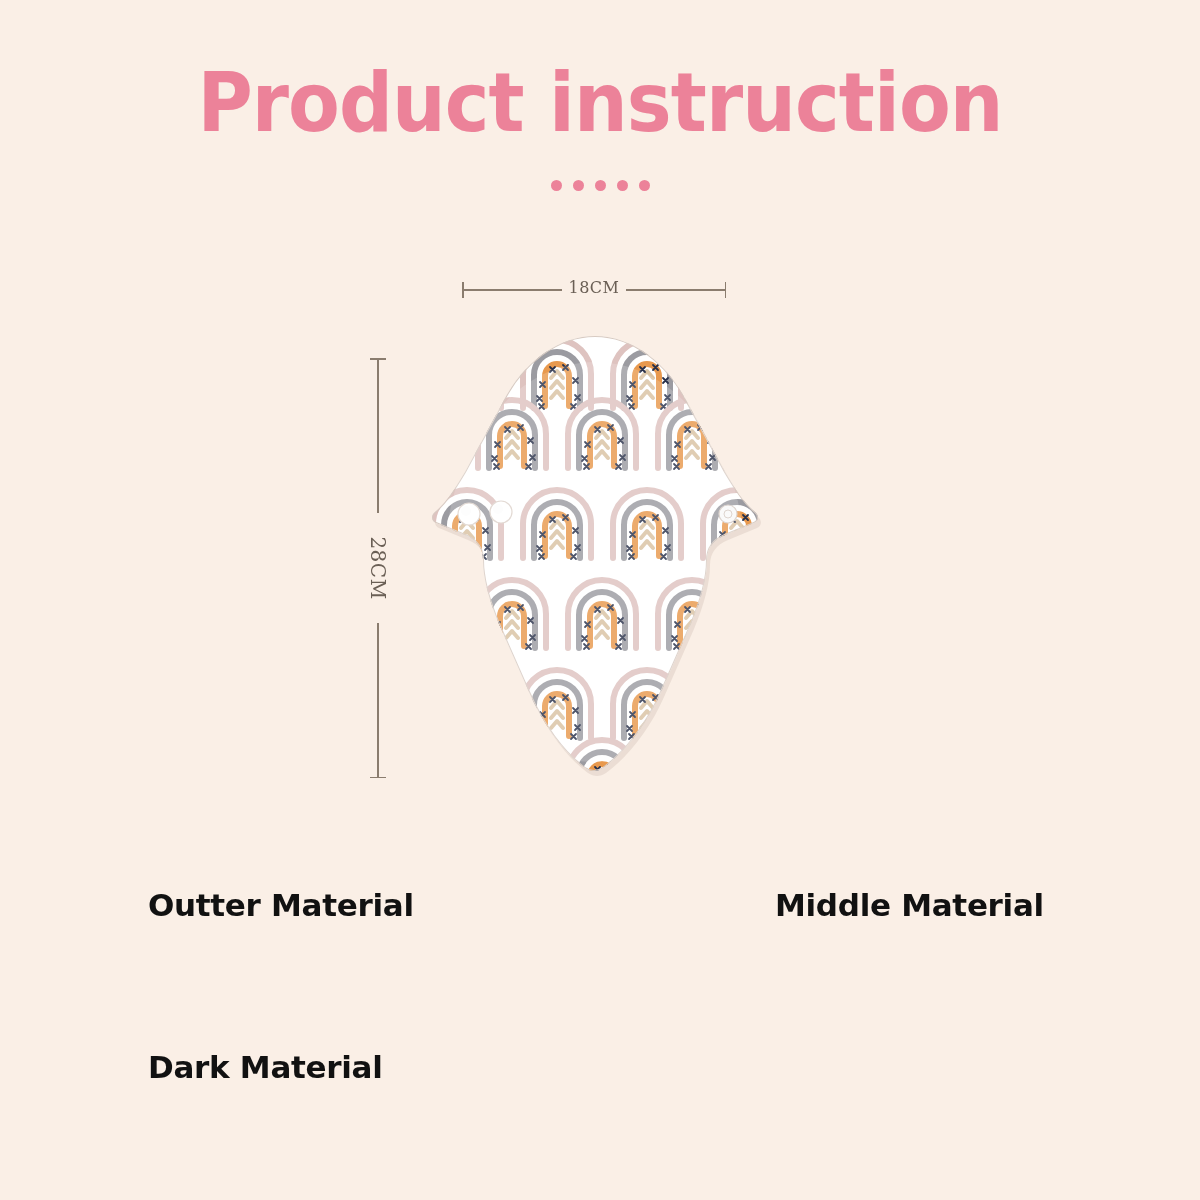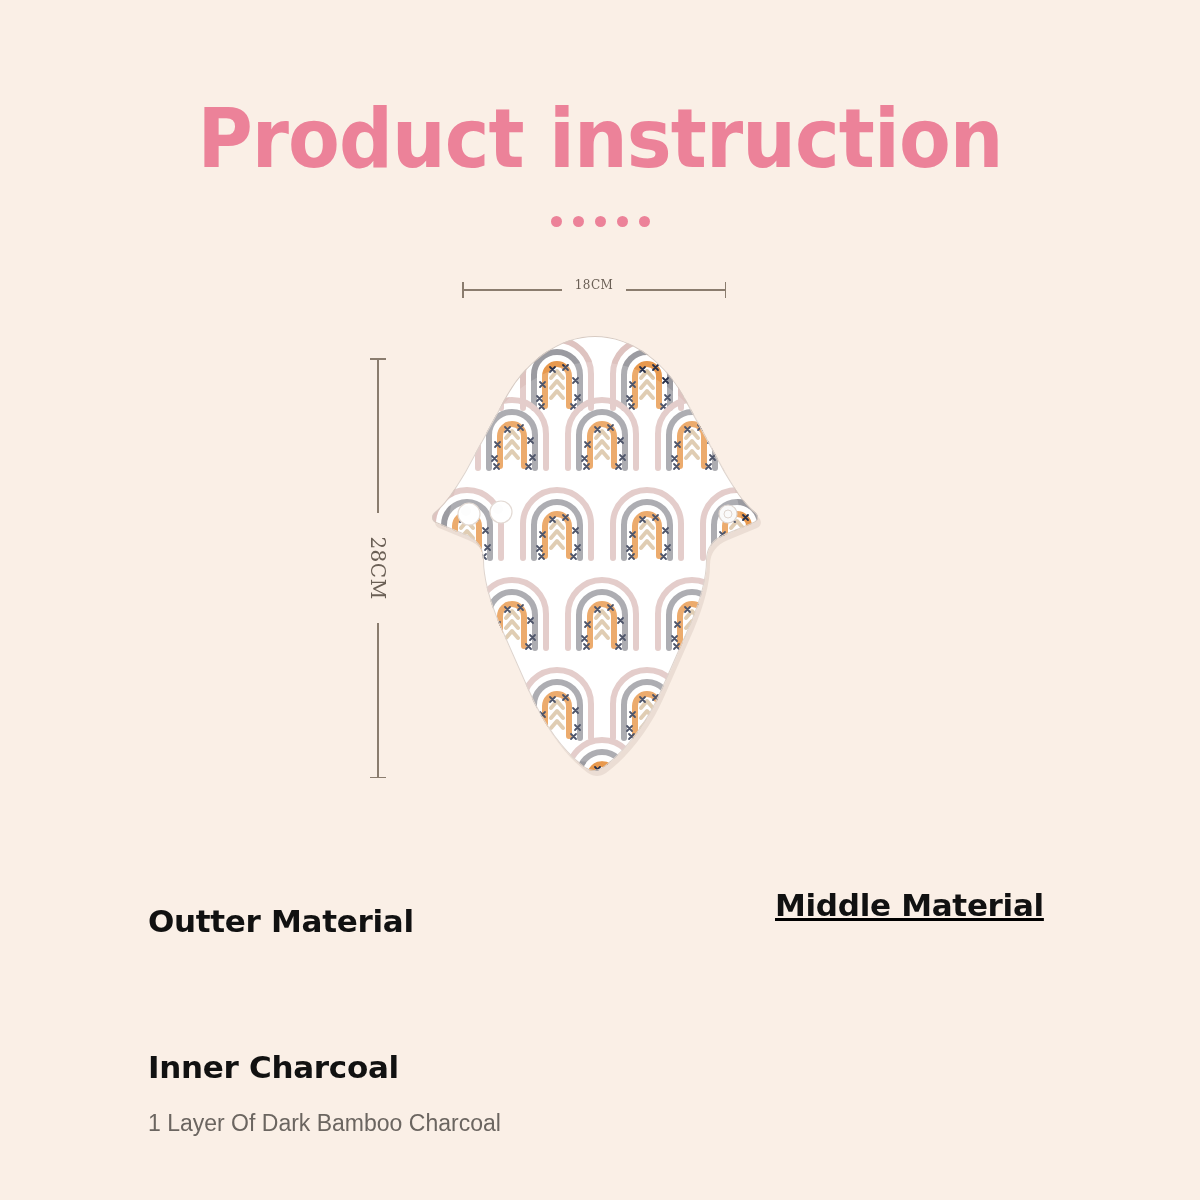--- a/index.html
+++ b/index.html
@@ -14,21 +14,20 @@
     overflow: hidden;
     position: relative;
   }
 
   
   #header {
     position: absolute;
     top: 0; left: 0;
     width: 1200px;
     text-align: center;
-    margin-top: 36px;
   }
   #page-title {
     margin: 0;
     padding-top: 62px;
     font-family: "DejaVu Sans", sans-serif;
     font-size: 82px;
     font-weight: bold;
     letter-spacing: -1px;
     color: #ec8299;
     line-height: 1;
@@ -71,21 +70,21 @@
     background: #8a7c6e;
   }
   #dim-width .cap.left  { left: 0; }
   #dim-width .cap.right { right: 0; }
   #dim-width-label {
     position: absolute;
     left: 0; right: 0;
     top: 6px;
     text-align: center;
     font-family: "DejaVu Serif", serif;
-    font-size: 12px;
+    font-size: 16px;
     color: #6a5f55;
     letter-spacing: 0.5px;
   }
 
   #dim-height {
     position: absolute;
     left: 360px;
     top: 358px;
     width: 36px;
     height: 420px;
@@ -143,22 +142,22 @@
   .spec-desc {
     margin: 0;
     padding-top: 27px;
     font-size: 23px;
     color: #6b6560;
     line-height: 1.1;
     white-space: nowrap;
   }
   .spec-desc .muted { color: #a09a94; }
 
-  #spec-outer  { left: 148px; top: 888px; margin-top: 16px; }
-  #spec-middle { left: 775px; top: 888px; text-decoration: underline; }
+  #spec-outer  { left: 148px; top: 888px; }
+  #spec-middle { left: 775px; top: 888px; }
   #spec-inner  { left: 148px; top: 1050px; }
 </style>
 </head>
 <body>
 
 <div id="header">
   <h1 id="page-title">Product instruction</h1>
   <div id="dot-divider">
     <span class="dot"></span>
     <span class="dot"></span>
@@ -290,15 +289,14 @@
 
 <div id="spec-outer" class="spec-block">
   <p class="spec-title">Outter Material</p>
 </div>
 
 <div id="spec-middle" class="spec-block">
   <p class="spec-title">Middle Material</p>
 </div>
 
 <div id="spec-inner" class="spec-block">
-  <p class="spec-title">Inner Charcoal</p>
-  <p class="spec-desc">1 Layer Of Dark Bamboo Charcoal</p>
+  <p class="spec-title">Dark Material</p>
 </div>
 
 </body></html>

